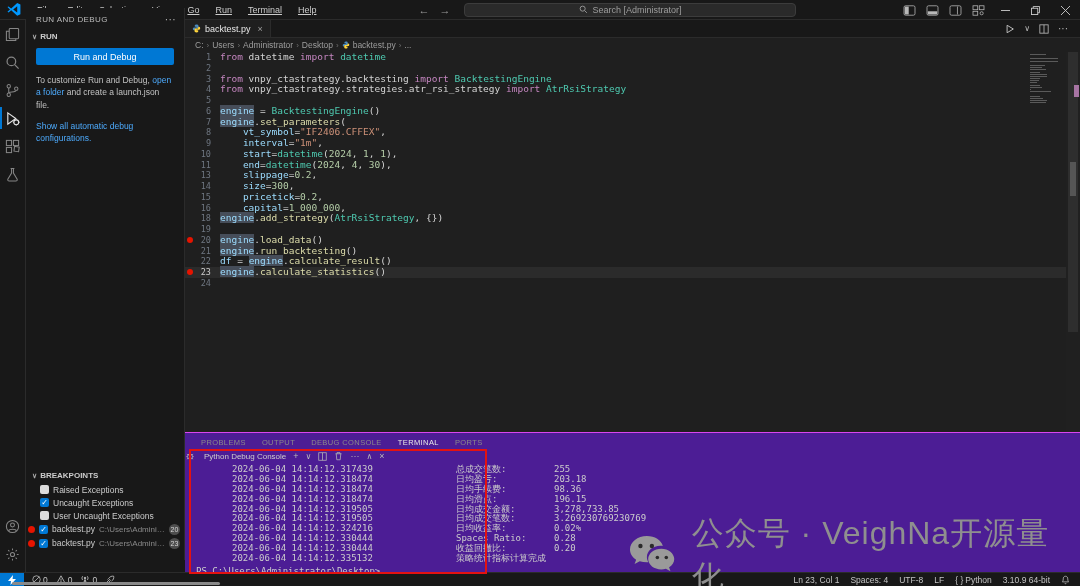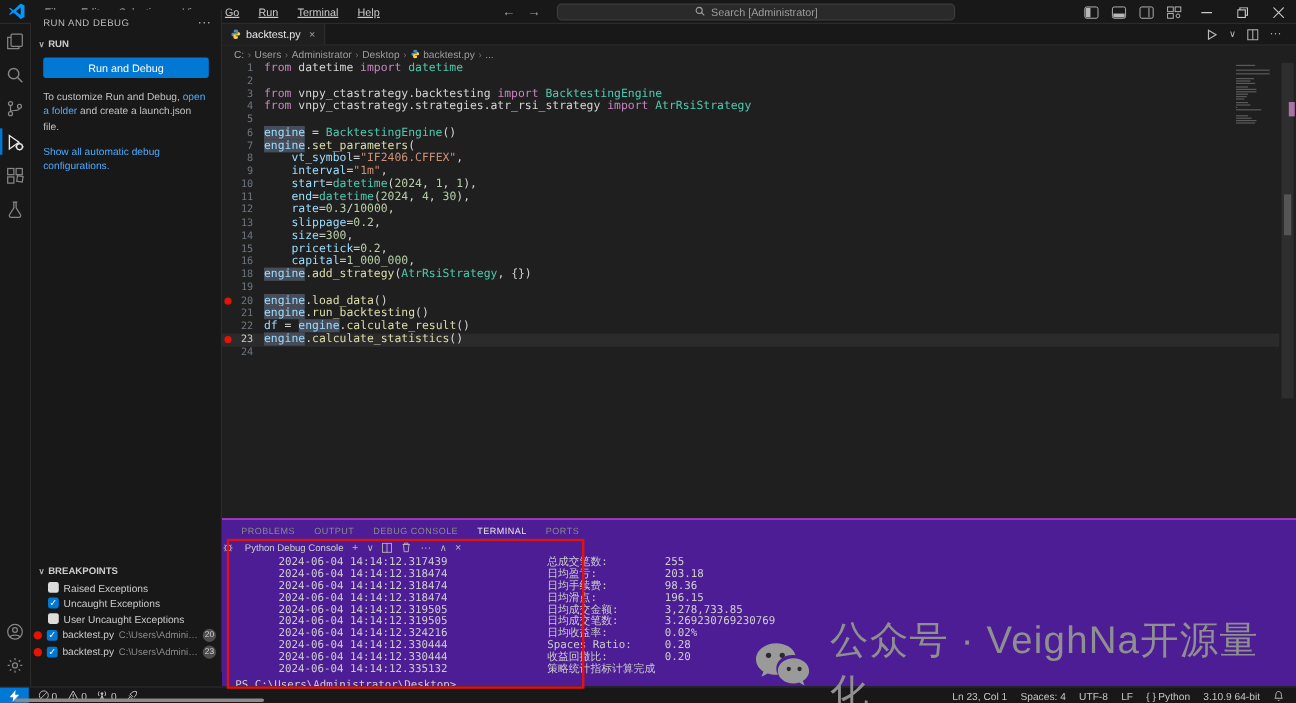--- a/index.html
+++ b/index.html
@@ -342,21 +342,20 @@
           <div class="code-line"><span class="gutter"><span class="bp"></span><span class="ln">2</span></span><span class="ct"></span></div>
           <div class="code-line"><span class="gutter"><span class="bp"></span><span class="ln">3</span></span><span class="ct"><span class="tk-k">from</span><span class="tk-p"> vnpy_ctastrategy.backtesting </span><span class="tk-k">import</span><span class="tk-t"> BacktestingEngine</span></span></div>
           <div class="code-line"><span class="gutter"><span class="bp"></span><span class="ln">4</span></span><span class="ct"><span class="tk-k">from</span><span class="tk-p"> vnpy_ctastrategy.strategies.atr_rsi_strategy </span><span class="tk-k">import</span><span class="tk-t"> AtrRsiStrategy</span></span></div>
           <div class="code-line"><span class="gutter"><span class="bp"></span><span class="ln">5</span></span><span class="ct"></span></div>
           <div class="code-line"><span class="gutter"><span class="bp"></span><span class="ln">6</span></span><span class="ct"><span class="tk-h">engine</span><span class="tk-p"> = </span><span class="tk-t">BacktestingEngine</span><span class="tk-p">()</span></span></div>
           <div class="code-line"><span class="gutter"><span class="bp"></span><span class="ln">7</span></span><span class="ct"><span class="tk-h">engine</span><span class="tk-p">.</span><span class="tk-f">set_parameters</span><span class="tk-p">(</span></span></div>
           <div class="code-line"><span class="gutter"><span class="bp"></span><span class="ln">8</span></span><span class="ct"><span class="tk-p">    </span><span class="tk-v">vt_symbol</span><span class="tk-p">=</span><span class="tk-s">"IF2406.CFFEX"</span><span class="tk-p">,</span></span></div>
           <div class="code-line"><span class="gutter"><span class="bp"></span><span class="ln">9</span></span><span class="ct"><span class="tk-p">    </span><span class="tk-v">interval</span><span class="tk-p">=</span><span class="tk-s">"1m"</span><span class="tk-p">,</span></span></div>
           <div class="code-line"><span class="gutter"><span class="bp"></span><span class="ln">10</span></span><span class="ct"><span class="tk-p">    </span><span class="tk-v">start</span><span class="tk-p">=</span><span class="tk-t">datetime</span><span class="tk-p">(</span><span class="tk-n">2024</span><span class="tk-p">, </span><span class="tk-n">1</span><span class="tk-p">, </span><span class="tk-n">1</span><span class="tk-p">),</span></span></div>
           <div class="code-line"><span class="gutter"><span class="bp"></span><span class="ln">11</span></span><span class="ct"><span class="tk-p">    </span><span class="tk-v">end</span><span class="tk-p">=</span><span class="tk-t">datetime</span><span class="tk-p">(</span><span class="tk-n">2024</span><span class="tk-p">, </span><span class="tk-n">4</span><span class="tk-p">, </span><span class="tk-n">30</span><span class="tk-p">),</span></span></div>
-          <div class="code-line"><span class="gutter"><span class="bp"></span><span class="ln">12</span></span><span class="ct"><span class="tk-p">    </span><span class="tk-v">rate</span><span class="tk-p">=</span><span class="tk-n">0.3</span><span class="tk-p">/</span><span class="tk-n">10000</span><span class="tk-p">,</span></span></div>
           <div class="code-line"><span class="gutter"><span class="bp"></span><span class="ln">13</span></span><span class="ct"><span class="tk-p">    </span><span class="tk-v">slippage</span><span class="tk-p">=</span><span class="tk-n">0.2</span><span class="tk-p">,</span></span></div>
           <div class="code-line"><span class="gutter"><span class="bp"></span><span class="ln">14</span></span><span class="ct"><span class="tk-p">    </span><span class="tk-v">size</span><span class="tk-p">=</span><span class="tk-n">300</span><span class="tk-p">,</span></span></div>
           <div class="code-line"><span class="gutter"><span class="bp"></span><span class="ln">15</span></span><span class="ct"><span class="tk-p">    </span><span class="tk-v">pricetick</span><span class="tk-p">=</span><span class="tk-n">0.2</span><span class="tk-p">,</span></span></div>
           <div class="code-line"><span class="gutter"><span class="bp"></span><span class="ln">16</span></span><span class="ct"><span class="tk-p">    </span><span class="tk-v">capital</span><span class="tk-p">=</span><span class="tk-n">1_000_000</span><span class="tk-p">,</span></span></div>
           <div class="code-line"><span class="gutter"><span class="bp"></span><span class="ln">18</span></span><span class="ct"><span class="tk-h">engine</span><span class="tk-p">.</span><span class="tk-f">add_strategy</span><span class="tk-p">(</span><span class="tk-t">AtrRsiStrategy</span><span class="tk-p">, {})</span></span></div>
           <div class="code-line"><span class="gutter"><span class="bp"></span><span class="ln">19</span></span><span class="ct"></span></div>
           <div class="code-line"><span class="gutter"><span class="bp"><i></i></span><span class="ln">20</span></span><span class="ct"><span class="tk-h">engine</span><span class="tk-p">.</span><span class="tk-f">load_data</span><span class="tk-p">()</span></span></div>
           <div class="code-line"><span class="gutter"><span class="bp"></span><span class="ln">21</span></span><span class="ct"><span class="tk-h">engine</span><span class="tk-p">.</span><span class="tk-f">run_backtesting</span><span class="tk-p">()</span></span></div>
           <div class="code-line"><span class="gutter"><span class="bp"></span><span class="ln">22</span></span><span class="ct"><span class="tk-v">df</span><span class="tk-p"> = </span><span class="tk-h">engine</span><span class="tk-p">.</span><span class="tk-f">calculate_result</span><span class="tk-p">()</span></span></div>
           <div class="code-line cur"><span class="gutter"><span class="bp"><i></i></span><span class="ln">23</span></span><span class="ct"><span class="tk-h">engine</span><span class="tk-p">.</span><span class="tk-f">calculate_statistics</span><span class="tk-p">()</span></span></div>

